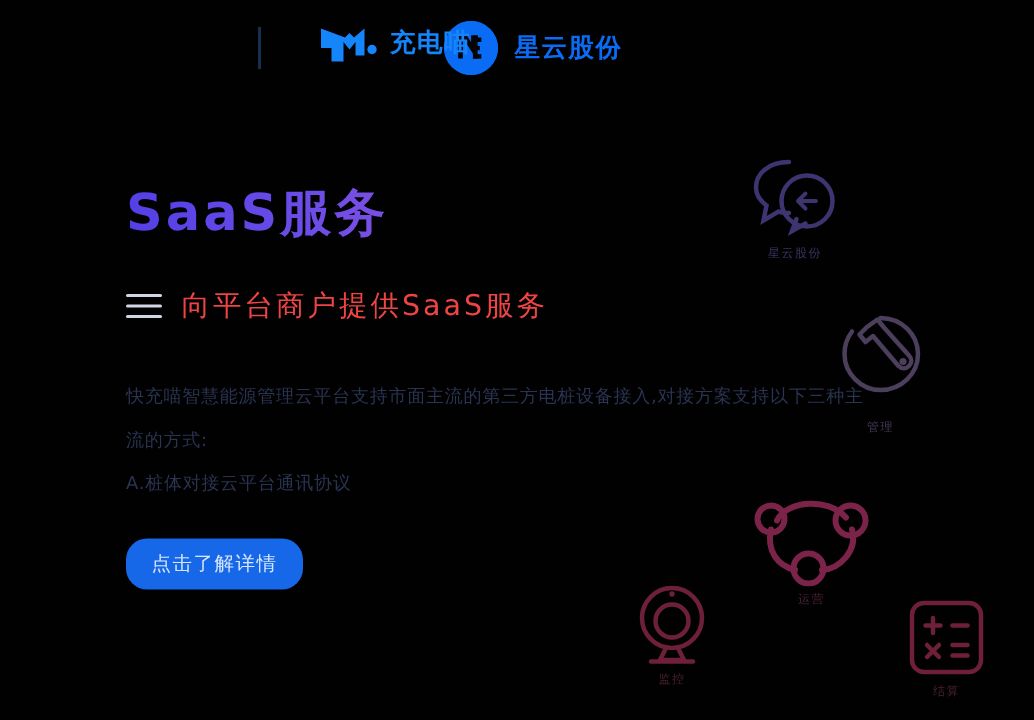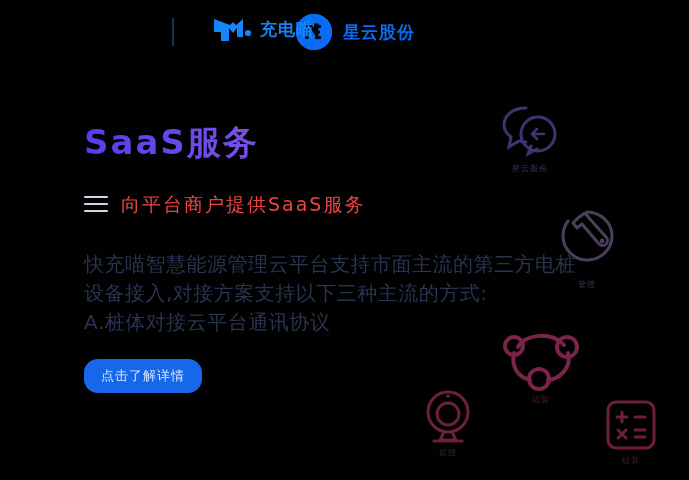--- a/index.html
+++ b/index.html
@@ -52,21 +52,21 @@
   .menu-icon i{display:block;height:2px;background:#cfd6e4;border-radius:1px;}
   .menu-icon i:nth-child(1){width:24px;}
   .menu-icon i:nth-child(2){width:24px;}
   .menu-icon i:nth-child(3){width:24px;}
   .subtitle{
     margin-left:13px;color:#ef4444;
     font-size:19px;letter-spacing:2px;line-height:1;white-space:nowrap;
   }
   .body-copy{
     margin-top:36px;color:#2a3350;
-    font-size:20px;line-height:29px;letter-spacing:0.5px;
+    font-size:12px;line-height:29px;letter-spacing:0.5px;
     width:500px;
   }
   .body-copy p{margin:0;}
   .cta{
     margin-top:22px;display:inline-block;
     background:#1668E8;color:#d7e6ff;
     font-size:13px;letter-spacing:1px;
     padding:8px 17px;border-radius:14px;border:none;
     cursor:pointer;
     text-align:right;

